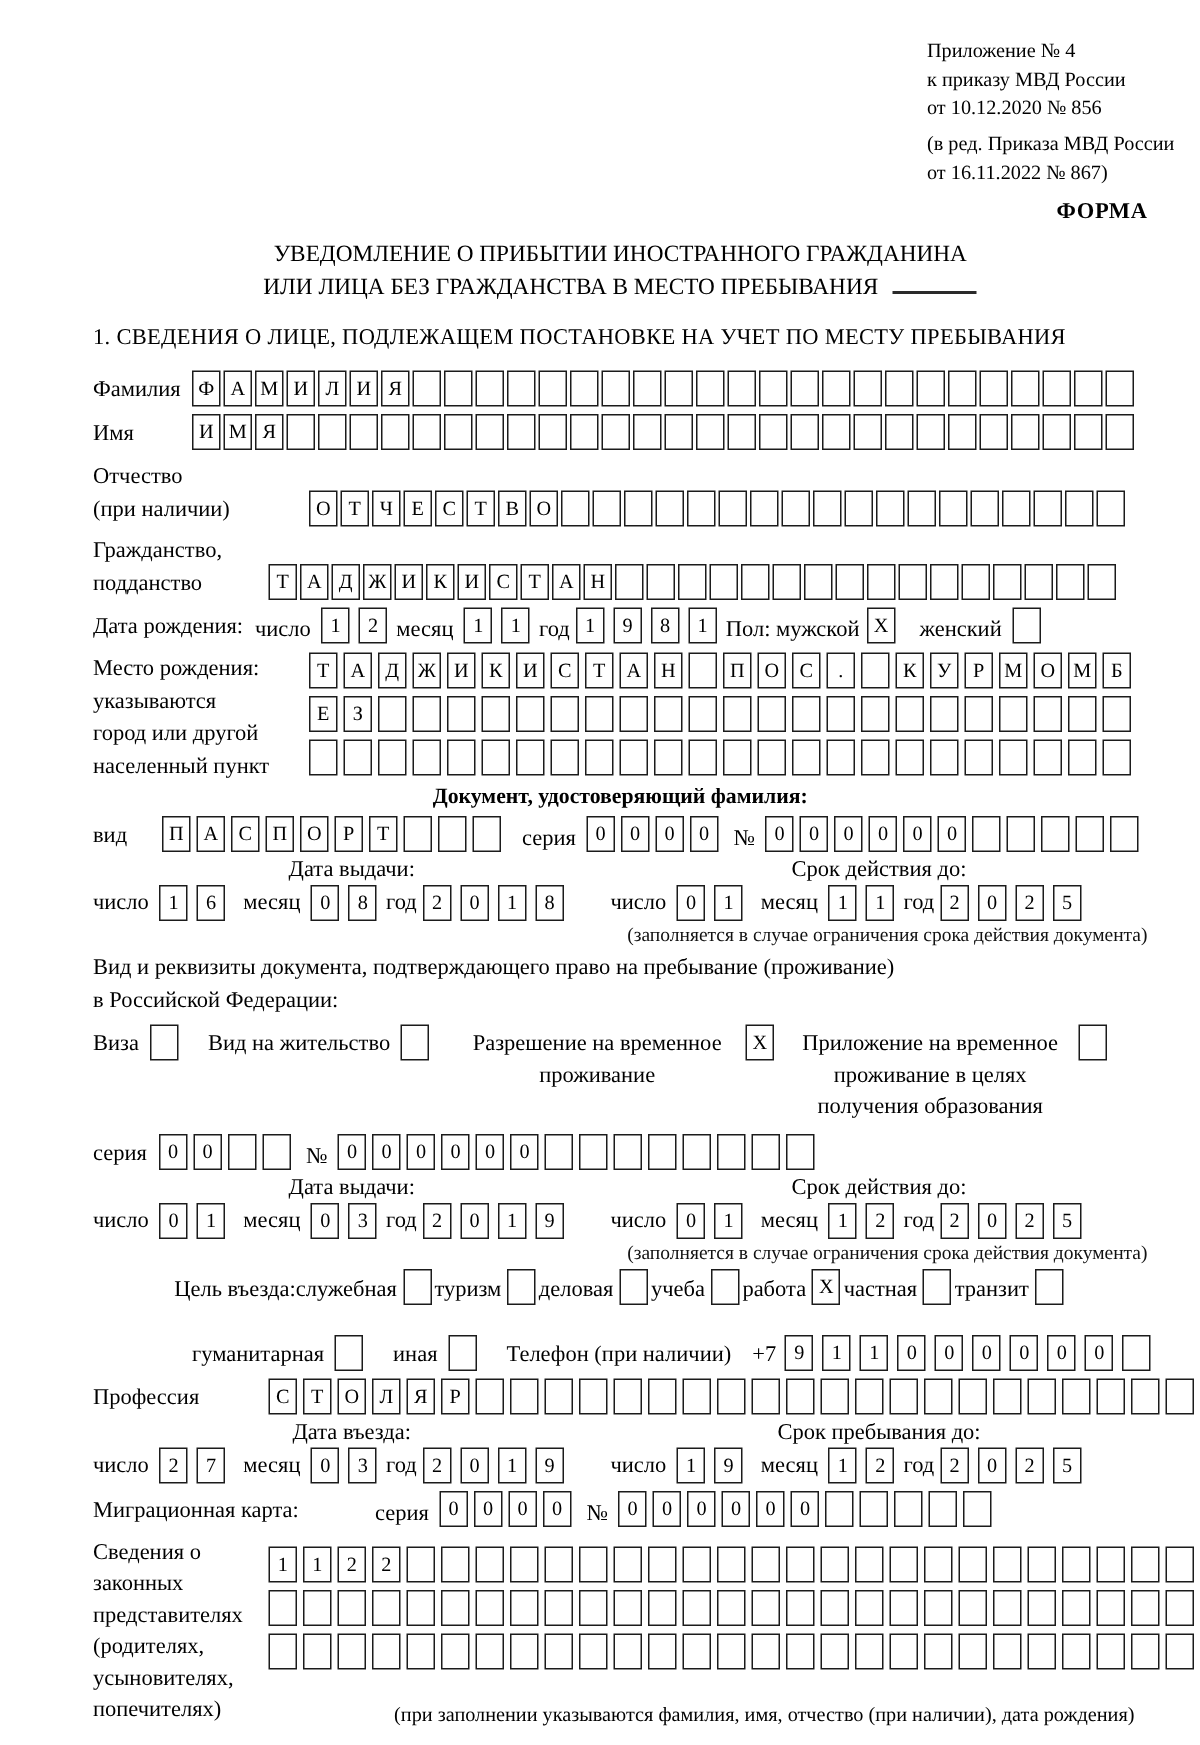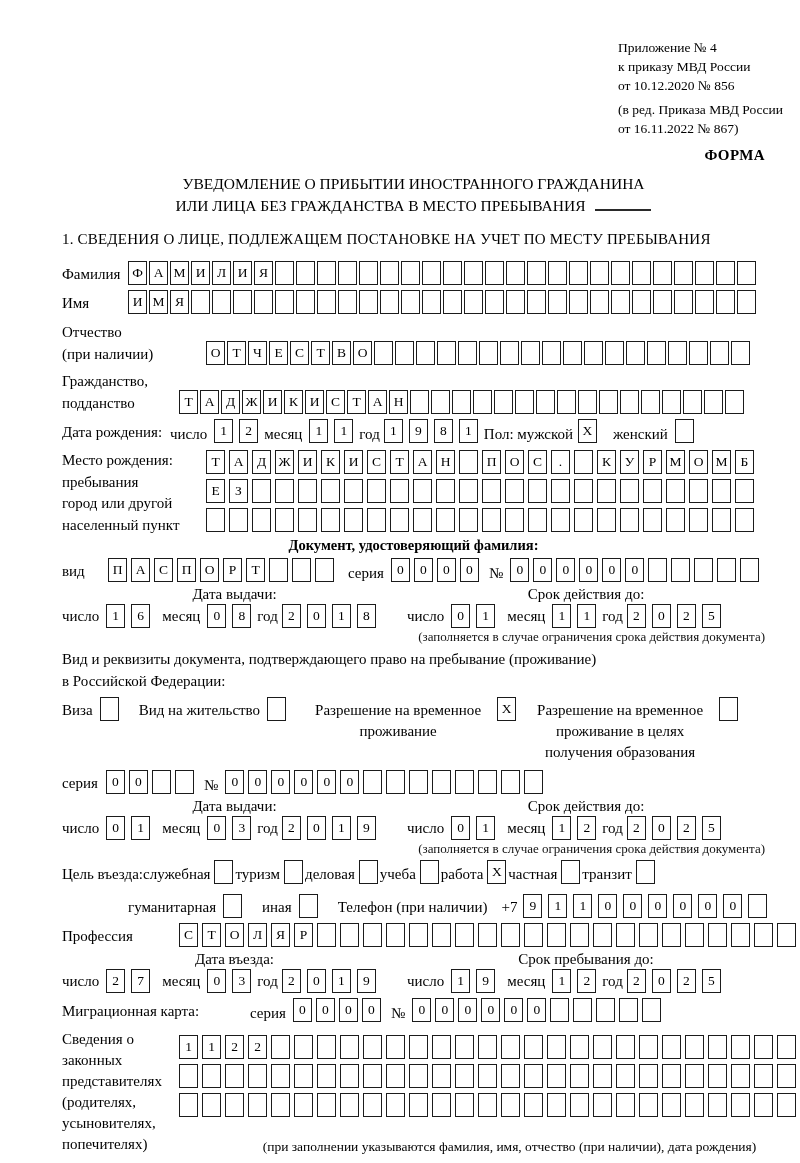--- a/index.html
+++ b/index.html
@@ -1,19 +1,19 @@
 <!DOCTYPE html>
 <html><head>
 <meta charset="utf-8">
 <style>
   *{margin:0;padding:0;box-sizing:border-box}
   html,body{background:#ffffff}
   .page{width:800px;height:1163px;background:#fff;color:#000;
         font-family:"Liberation Serif","DejaVu Serif",serif;font-size:15px;
-        padding:38px 35px 0 62px;overflow:hidden;position:relative}
+        padding:24px 35px 0 62px;overflow:hidden;position:relative}
 
   .appendix{margin-left:556px;font-size:13.5px;line-height:19px;width:210px}
   .appendix .ed{margin-top:5px}
   .forma{font-weight:700;text-align:right;margin-top:9px;font-size:15px;letter-spacing:.4px}
   .title{font-weight:400;text-align:center;font-size:15.5px;line-height:22px;margin-top:9px}
   .blank{display:inline-block;width:56px;border-bottom:2px solid #2a2a2a;margin-left:10px}
   .sec{font-weight:400;font-size:15px;margin-top:14px;margin-bottom:12px;letter-spacing:.2px}
 
   .frow{display:flex;align-items:flex-end;margin-bottom:4px}
   .lbl{padding-top:4px;flex:0 0 auto;line-height:21px}
@@ -33,21 +33,21 @@
   .col-r{flex:1;text-align:center}
   .datepair{display:flex;margin-bottom:1px}
   .dp{display:flex;align-items:flex-start}
   .dp-l{width:345px}
   .note-r{font-size:13px;text-align:right;margin-bottom:3px;color:#111}
   .intro{line-height:22px}
   .rvp{display:flex;margin:5px 0 6px;align-items:flex-start}
   .rvp-item{display:flex;align-items:flex-start}
   .rvp-item .lbl{padding-top:3px;margin-right:7px}
   .rvp-c{text-align:center;width:184px;line-height:21px;padding-top:3px;margin-right:7px}
-  .purpose{display:flex;justify-content:flex-start;width:100%;margin-bottom:8px}
+  .purpose{display:flex;justify-content:center;width:100%;margin-bottom:18px}
   .p-item{display:flex;align-items:flex-start}
   .p-item .lbl{margin-right:4px}
   .repnote{font-size:13.5px;margin-top:17px;text-align:center;padding-left:40px}
   .repcells .cells{margin-bottom:5px}
 </style>
 </head>
 <body>
 
 <div class="page">
 
@@ -236,21 +236,21 @@
       </span>
     <span class="dlab ml14">женский</span>
     <span class="cells">
         <span class="cell"></span>
       </span>
   </div>
 
   <div class="frow" style="margin-bottom:1px">
     <span class="lblcol w144" style="line-height:21.5px">
       <div>Место рождения:</div>
-      <div>пребывания</div>
+      <div>указываются</div>
       <div>город или другой</div>
       <div>населенный пункт</div>
     </span>
     <span>
       <div class="cells g4 rowgap">
           <span class="cell">Т</span>
           <span class="cell">А</span>
           <span class="cell">Д</span>
           <span class="cell">Ж</span>
           <span class="cell">И</span>
@@ -430,21 +430,21 @@
           <span class="cell"></span>
         </span>
     </div>
     <div class="rvp-item ml18">
       <span class="rvp-c">Разрешение на временное проживание</span>
       <span class="cells">
           <span class="cell">X</span>
         </span>
     </div>
     <div class="rvp-item ml10">
-      <span class="rvp-c">Разрешение на временное проживание в целях получения образования</span>
+      <span class="rvp-c">Приложение на временное проживание в целях получения образования</span>
       <span class="cells">
           <span class="cell"></span>
         </span>
     </div>
   </div>
 
   <div class="frow">
     <span class="lbl" style="margin-right:8px">серия</span>
     <span class="cells g4">
         <span class="cell">0</span>

